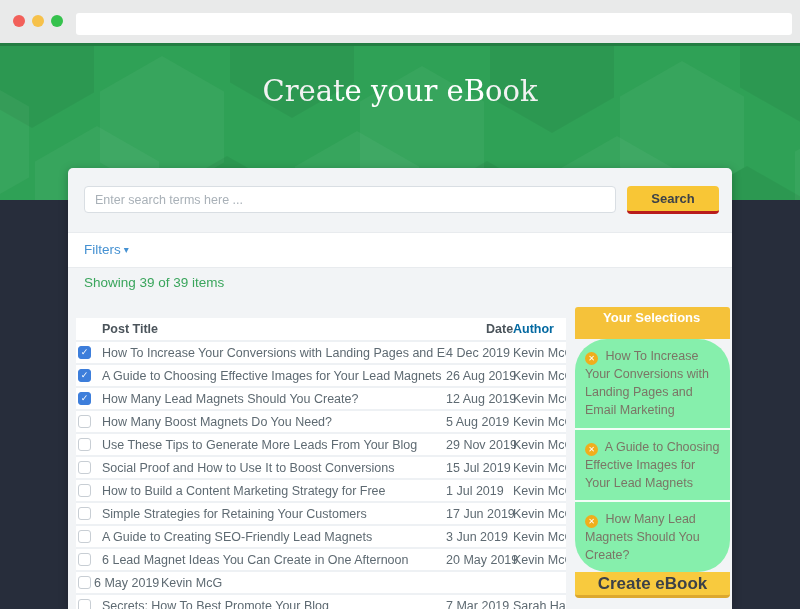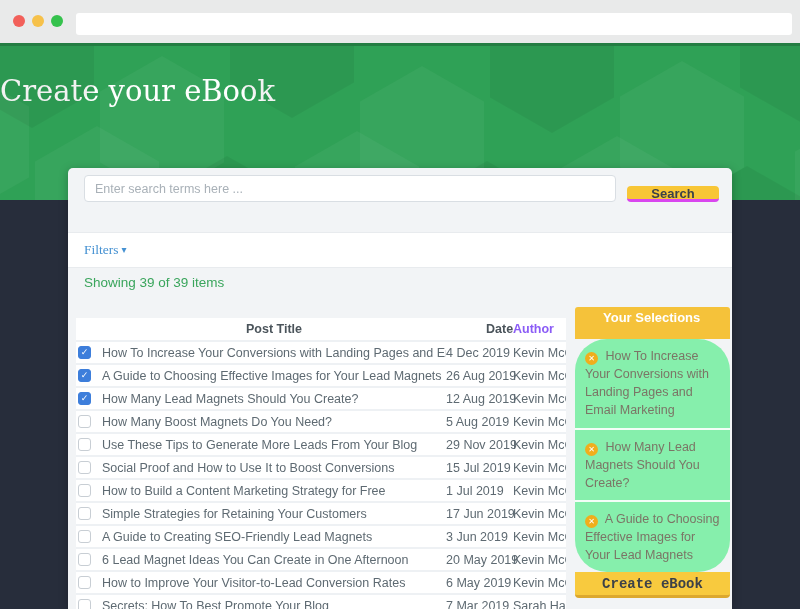--- a/index.html
+++ b/index.html
@@ -25,20 +25,21 @@
     position:absolute; left:76px; right:8px; top:13px; height:22px;
     background:#ffffff; border-radius:3px;
   }
 
   
   .hero {
     position:absolute; top:43px; left:0; width:800px; height:157px;
     background:#2fa156;
     border-top:3px solid rgba(0,0,0,0.22);
     overflow:hidden;
+    text-align:center;
   }
   .hex {
     position:absolute; width:124px; height:142px;
     clip-path:polygon(50% 0%, 100% 25%, 100% 75%, 50% 100%, 0% 75%, 0% 25%);
   }
   .hex.light { background:rgba(255,255,255,0.045); }
   .hex.dark  { background:rgba(0,0,0,0.05); }
   .hero-title {
     margin-top:28px;
     font-family:"DejaVu Serif", serif;
@@ -50,37 +51,37 @@
     font-size:16px; color:#f2faf4;
   }
 
   
   .card {
     position:absolute; left:68px; top:168px; width:664px; height:441px;
     background:#f2f4f6; border-radius:5px 5px 0 0;
     box-shadow:0 2px 10px rgba(0,0,0,0.25);
   }
   .search-input {
-    position:absolute; left:16px; top:7px; width:532px; height:27px;
+    position:absolute; left:16px; top:18px; width:532px; height:27px;
     background:#ffffff; border:1px solid #d9dee3; border-radius:4px;
     padding:0 10px; font-size:12.5px; color:#5e6a72;
     font-family:"Liberation Sans", sans-serif; outline:none;
   }
   .search-input::placeholder { color:#a9b1b8; }
   .search-btn {
-    position:absolute; right:13px; top:18px; width:92px; height:16px;
-    background:#f8c636; border:none; border-bottom:3px solid #d946ef;
+    position:absolute; right:13px; top:18px; width:92px; height:28px;
+    background:#f8c636; border:none; border-bottom:3px solid #b91c1c;
     border-radius:4px; font-size:13px; font-weight:bold; color:#3c4148;
     font-family:"Liberation Sans", sans-serif; cursor:pointer;
   }
   .filters-bar {
     position:absolute; left:0; right:0; top:64px; height:36px;
     background:#ffffff; border-top:1px solid #e8ebee; border-bottom:1px solid #e8ebee;
     line-height:34px; padding-left:16px;
-    font-size:13.5px; color:#4591d2; cursor:pointer;font-family:Liberation Serif, serif;
+    font-size:13.5px; color:#4591d2; cursor:pointer;
   }
   .filters-caret { font-size:10px; vertical-align:1px; margin-left:3px; }
   .showing {
     position:absolute; left:16px; top:107px;
     font-size:13.5px; color:#3aa55c;
   }
 
   
   .table-wrap {
     position:absolute; left:8px; top:150px; width:490px; height:291px;
@@ -91,25 +92,25 @@
     display:flex; align-items:center; background:#ffffff;
     height:23px; border-bottom:2px solid #eef1f4;
     padding-left:2px; white-space:nowrap;
   }
   .t-head { height:24px; font-weight:bold; color:#4b545b; font-size:12.5px; }
   .cell-cb { width:16px; flex:none; display:flex; align-items:center; }
   .cell-title {
     width:344px; flex:none; margin-left:8px;
     font-size:12.5px; color:#5e6a72; overflow:hidden;
   }
-  .t-head .cell-title { color:#4b545b;text-align:center; }
+  .t-head .cell-title { color:#4b545b; }
   .cell-date { width:67px; flex:none; font-size:12.5px; color:#5e6a72; }
   .t-head .cell-date { color:#4b545b;padding-left:40px; }
   .cell-author { flex:none; width:87px; font-size:12.5px; color:#5e6a72; overflow:hidden; }
-  .t-head .cell-author { color:#8b5cf6; }
+  .t-head .cell-author { color:#0369a1; }
   .checkbox {
     width:13px; height:13px; border:1px solid #c8ced4; border-radius:3px;
     background:#ffffff; font-size:9px; line-height:11px; text-align:center;
     color:#ffffff; cursor:pointer;
   }
   .checkbox.checked { background:#3d7edb; border-color:#3d7edb; }
 
   
   .sidebar { position:absolute; left:507px; top:139px; width:155px; }
   .sel-header {
@@ -124,22 +125,22 @@
   }
   .sel-item:last-child { border-bottom:none; }
   .xicon {
     display:inline-block; width:13px; height:13px; border-radius:50%;
     background:#f0ae1c; color:#ffffff; font-size:8px; line-height:13px;
     text-align:center; margin-right:4px; vertical-align:-1px; cursor:pointer;
   }
   .create-btn {
     display:block; width:100%; height:26px;
     background:#f8ca3e; border:none; border-bottom:3px solid #dca82e;
-    border-radius:0 0 4px 4px; font-size:14px; font-weight:bold; color:#3c4148;
-    font-family:Liberation Mono, monospace; cursor:pointer;
+    border-radius:0 0 4px 4px; font-size:17px; font-weight:bold; color:#3c4148;
+    font-family:Liberation Sans, sans-serif; cursor:pointer;
   }
 </style>
 </head>
 <body>
 
 <div class="chrome">
   <div class="dots">
     <div class="dot dot-red"></div>
     <div class="dot dot-yellow"></div>
     <div class="dot dot-green"></div>
@@ -273,21 +274,20 @@
             </div>
     <div class="cell-title">6 Lead Magnet Ideas You Can Create in One Afternoon</div>
     <div class="cell-date">20 May 2019</div>
     <div class="cell-author">Kevin McG</div>
   </div>
 
   <div class="t-row">
     <div class="cell-cb">
               <div class="checkbox"></div>
             </div>
-    <div class="cell-title">How to Improve Your Visitor-to-Lead Conversion Rates</div>
     <div class="cell-date">6 May 2019</div>
     <div class="cell-author">Kevin McG</div>
   </div>
 
   <div class="t-row">
     <div class="cell-cb">
               <div class="checkbox"></div>
             </div>
     <div class="cell-title">Secrets: How To Best Promote Your Blog</div>
     <div class="cell-date">7 Mar 2019</div>
@@ -295,20 +295,20 @@
   </div>
 </div>
     </div>
   </div>
 
   <div class="sidebar">
     <div class="sel-header">Your Selections</div>
     <div class="sel-body" id="sel-items">
   <div class="sel-item"><span class="xicon">✕</span><span> How To Increase Your Conversions with Landing Pages and Email Marketing</span></div>
 
+  <div class="sel-item"><span class="xicon">✕</span><span> A Guide to Choosing Effective Images for Your Lead Magnets</span></div>
+
   <div class="sel-item"><span class="xicon">✕</span><span> How Many Lead Magnets Should You Create?</span></div>
-
-  <div class="sel-item"><span class="xicon">✕</span><span> A Guide to Choosing Effective Images for Your Lead Magnets</span></div>
 </div>
     <button class="create-btn">Create eBook</button>
   </div>
 
 </div>
 
 </body></html>

